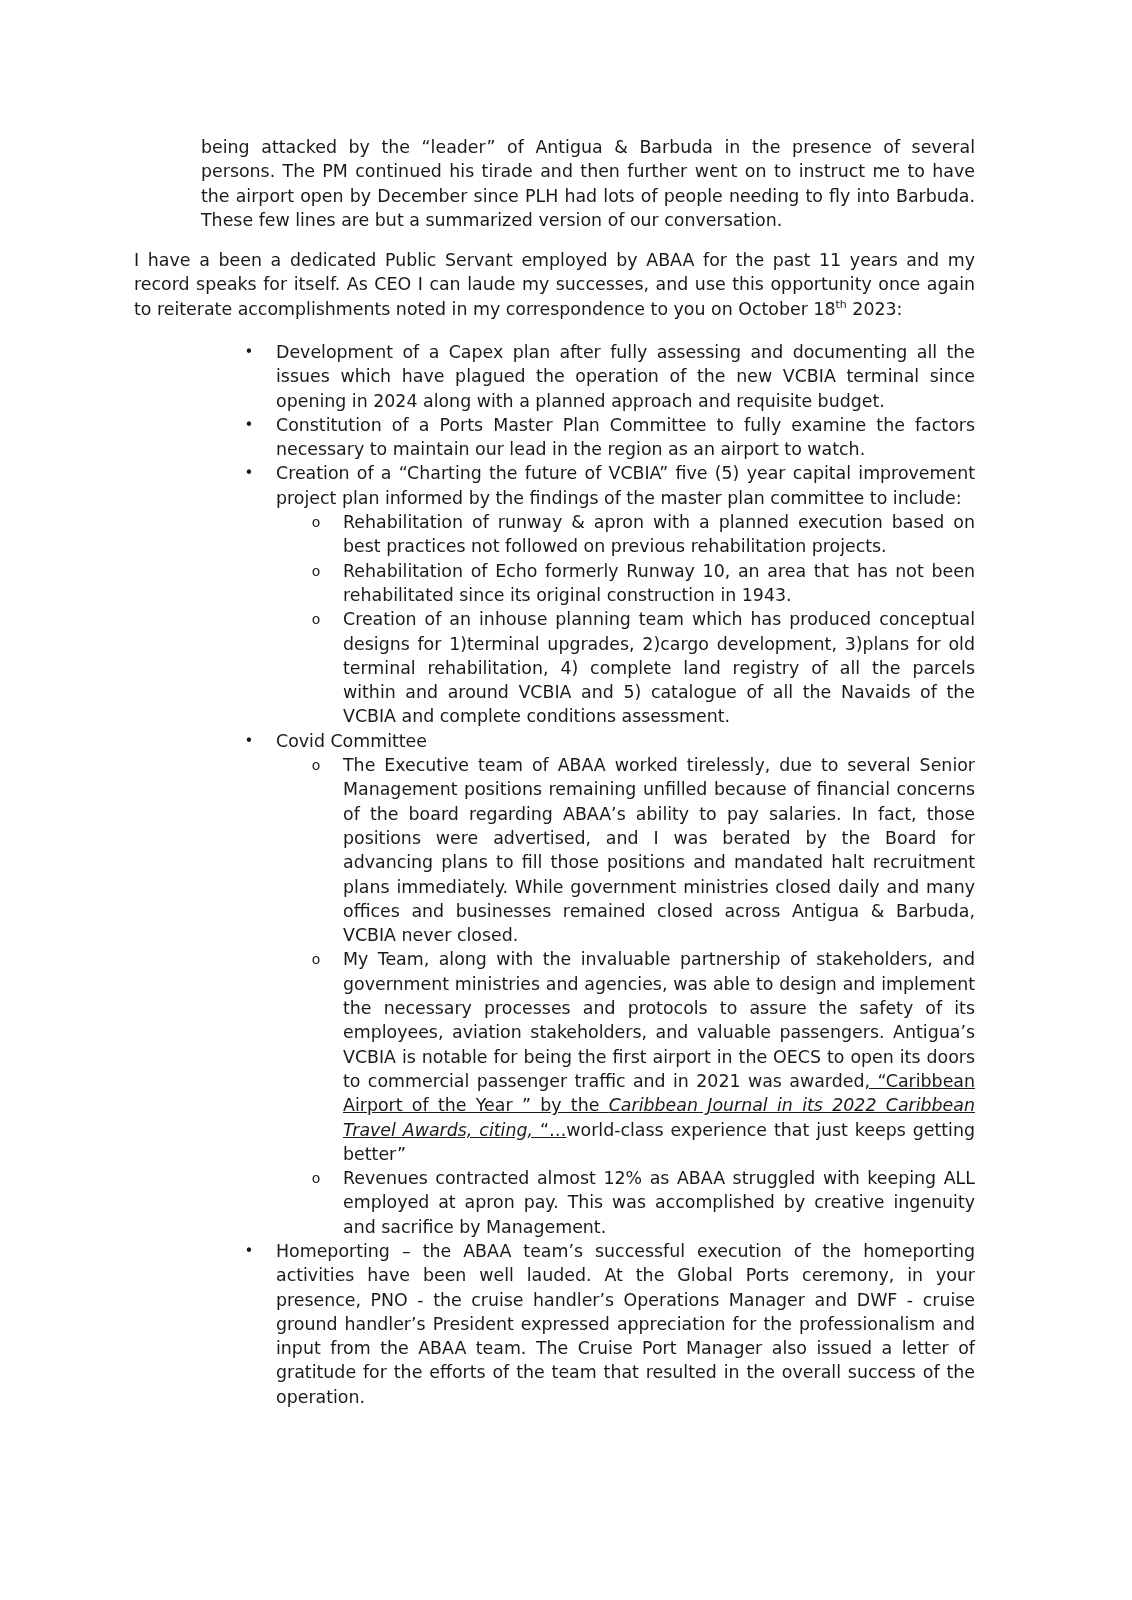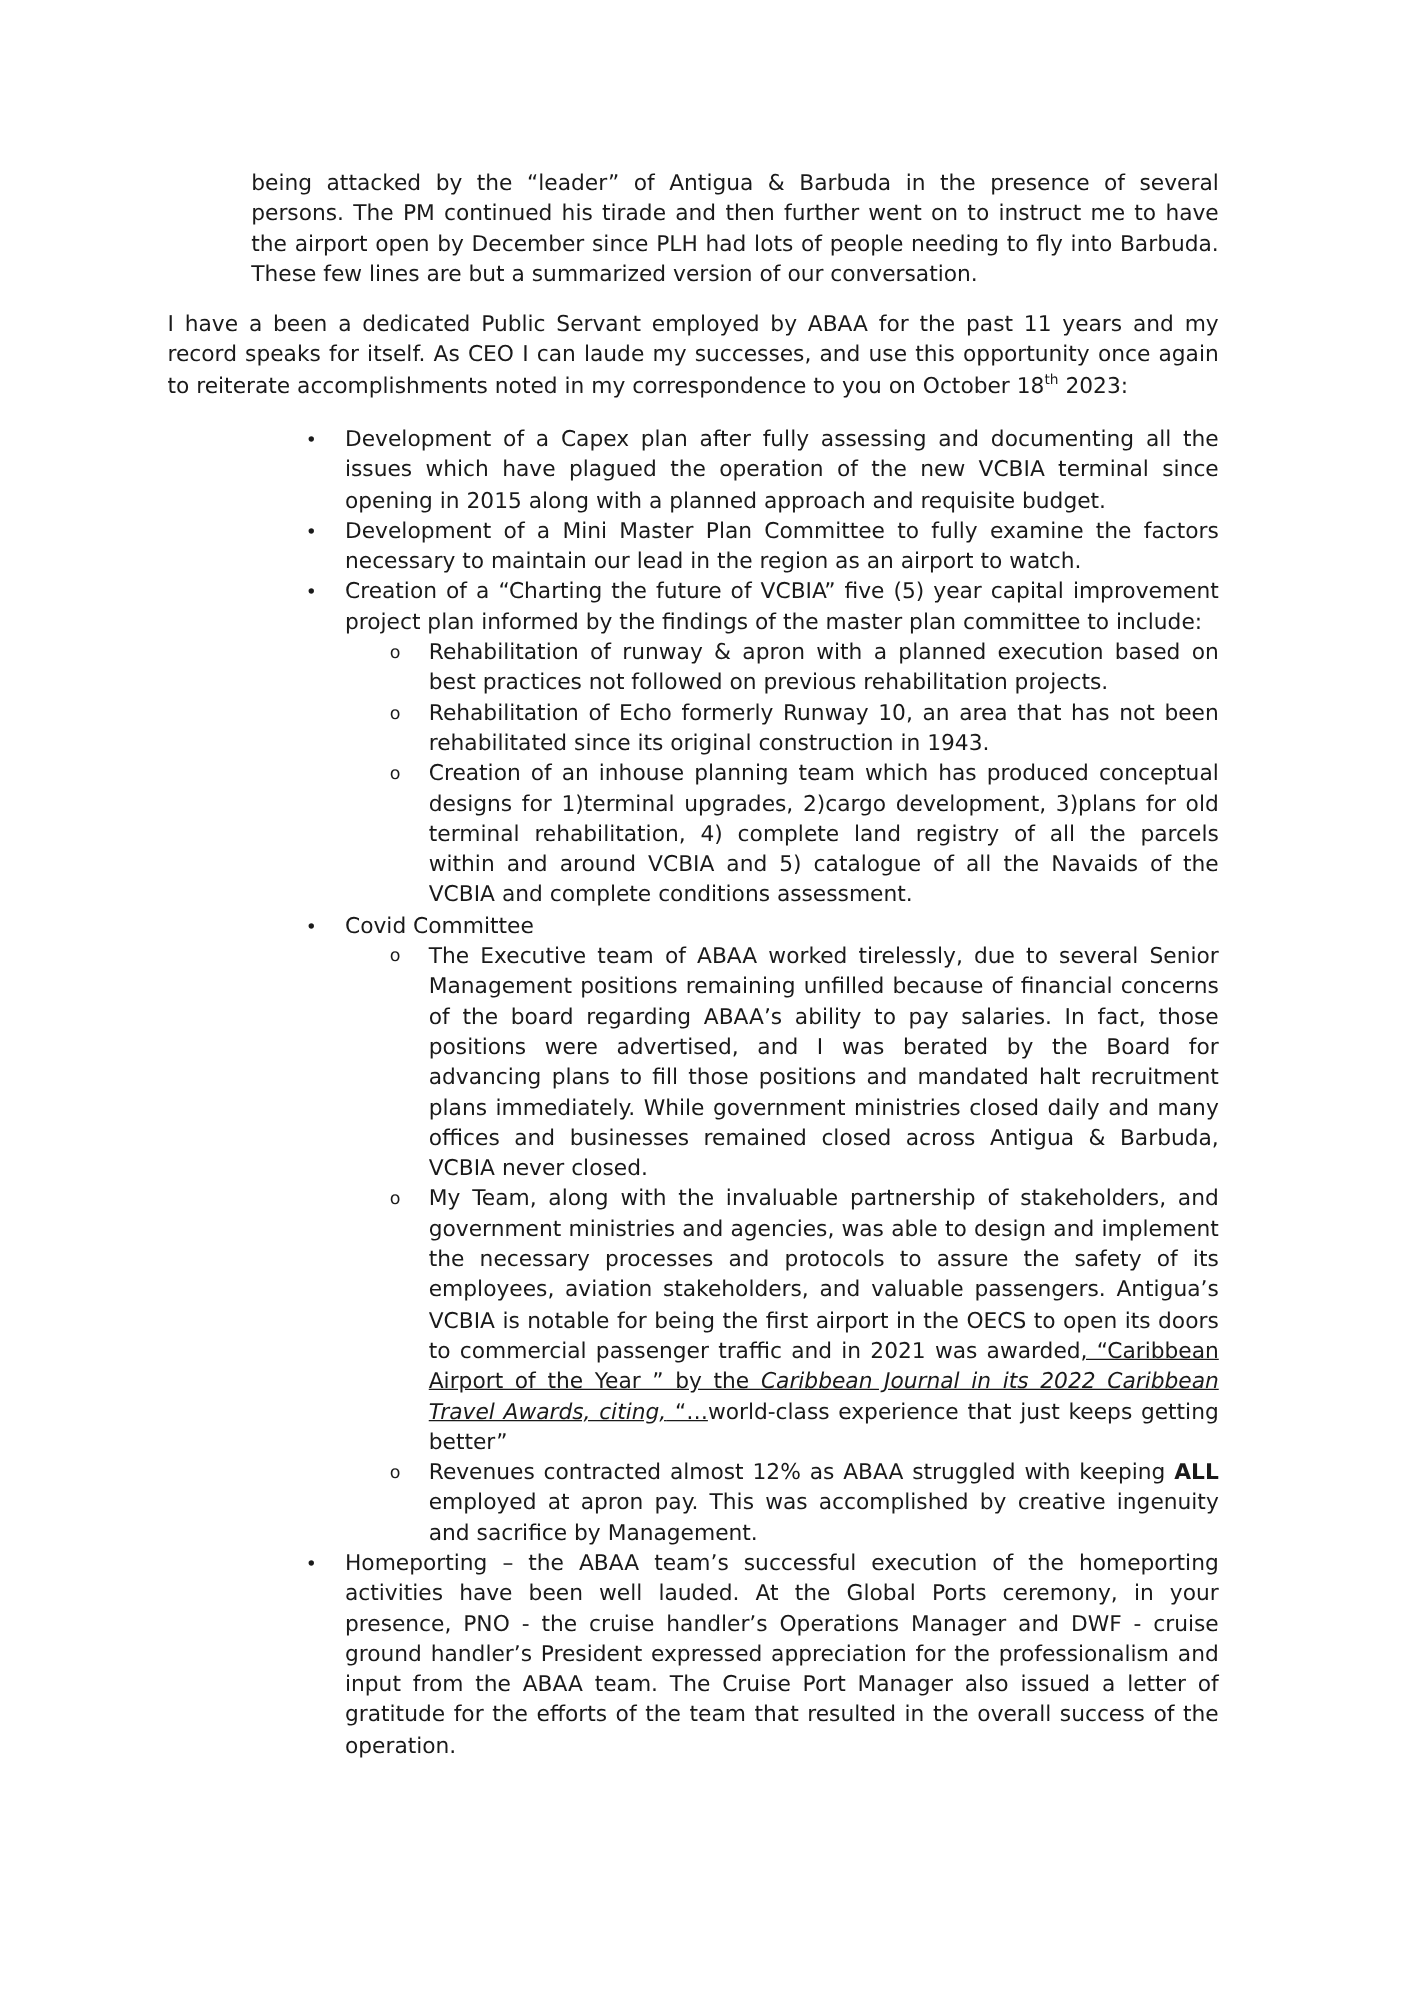--- a/index.html
+++ b/index.html
@@ -35,41 +35,41 @@
     width: 632px;
     text-align: justify;
   }
   .sub .bullet {
     position: absolute; left: -33px; top: 0; width: 12px; text-align: center;
     font-size: 14px;
   }
   sup { font-size: 11px; line-height: 0; vertical-align: 7px; }
   .ul { text-decoration: underline; }
   .it { font-style: italic; }
-  b { font-weight: bold; }
+  b { font-weight: normal; }
 </style>
 </head>
 <body>
 
 <div class="page">
 
   <p class="para para-indent">being attacked by the “leader” of Antigua &amp; Barbuda in the presence of several persons.  The PM continued his tirade and then further went on to instruct me to have the airport open by December since PLH had lots of people needing to fly into Barbuda.  These few lines are but a summarized version of our conversation.</p>
 
   <p class="para para-main"><span>I have a been a dedicated Public Servant employed by ABAA for the past 11 years and my record speaks for itself.  As CEO I can laude my successes, and use this opportunity once again to reiterate accomplishments noted in my correspondence to you on October 18</span><sup>th</sup><span> 2023:</span></p>
 
   <div class="list">
 
     <div class="li">
       <span class="bullet">•</span>
-      <span>Development of a Capex plan after fully assessing and documenting all the issues which have plagued the operation of the new VCBIA terminal since opening in 2015 along with a planned approach and requisite budget.</span>
+      <span>Development of a Capex plan after fully assessing and documenting all the issues which have plagued the operation of the new VCBIA terminal since opening in 2024 along with a planned approach and requisite budget.</span>
     </div>
 
     <div class="li">
       <span class="bullet">•</span>
-      <span>Development of a Mini Master Plan Committee to fully examine the factors necessary to maintain our lead in the region as an airport to watch.</span>
+      <span>Constitution of a Ports Master Plan Committee to fully examine the factors necessary to maintain our lead in the region as an airport to watch.</span>
     </div>
 
     <div class="li">
       <span class="bullet">•</span>
       <span>Creation of a “Charting the future of VCBIA” five (5) year capital improvement project plan informed by the findings of the master plan committee to include:</span>
     </div>
     <div class="li" style="width:699px;">
       <div class="sub">
         <span class="bullet">o</span>
         <span>Rehabilitation of runway &amp; apron with a planned execution based on best practices not followed on previous rehabilitation projects.</span>

